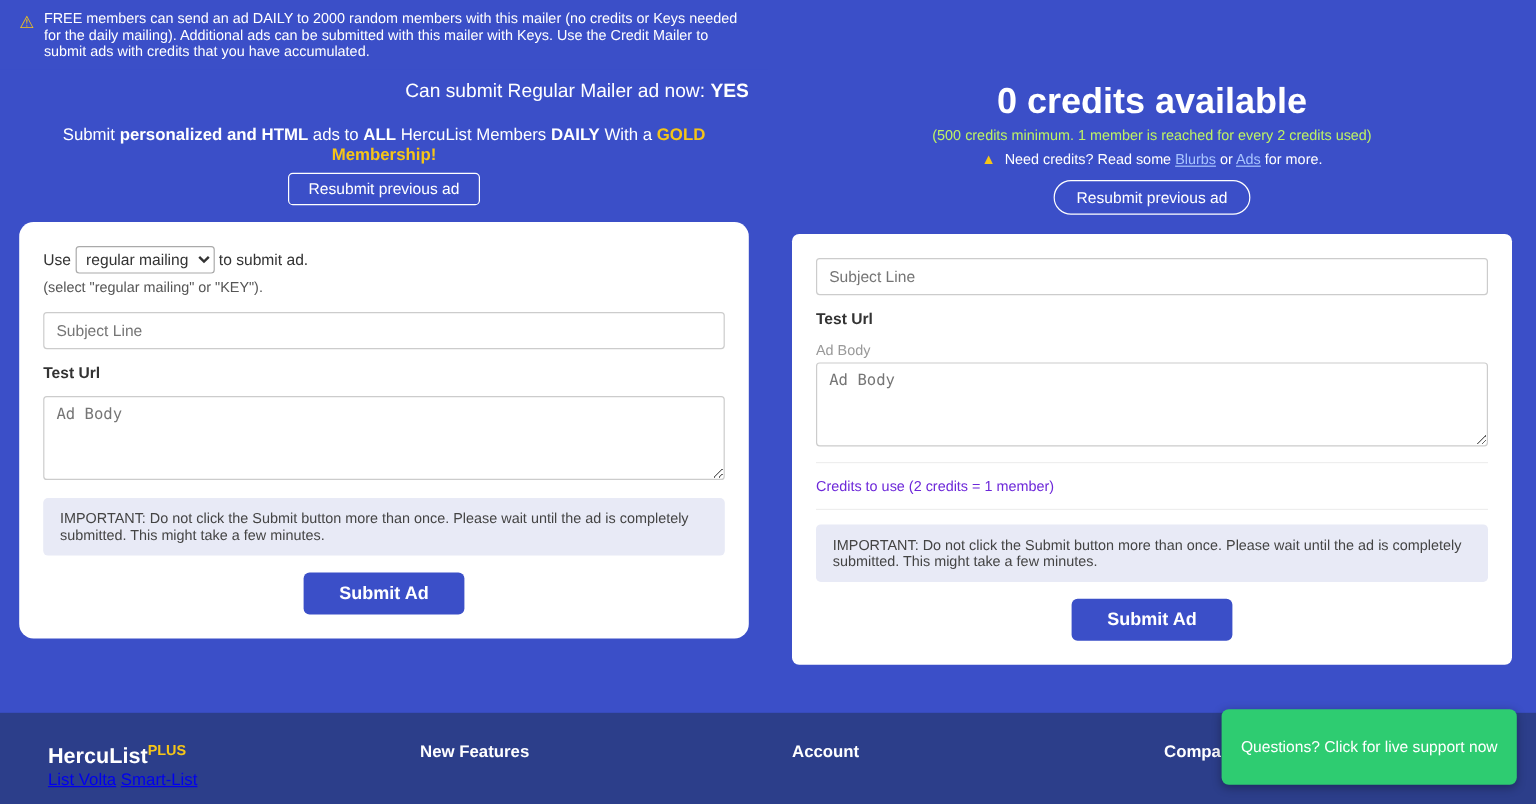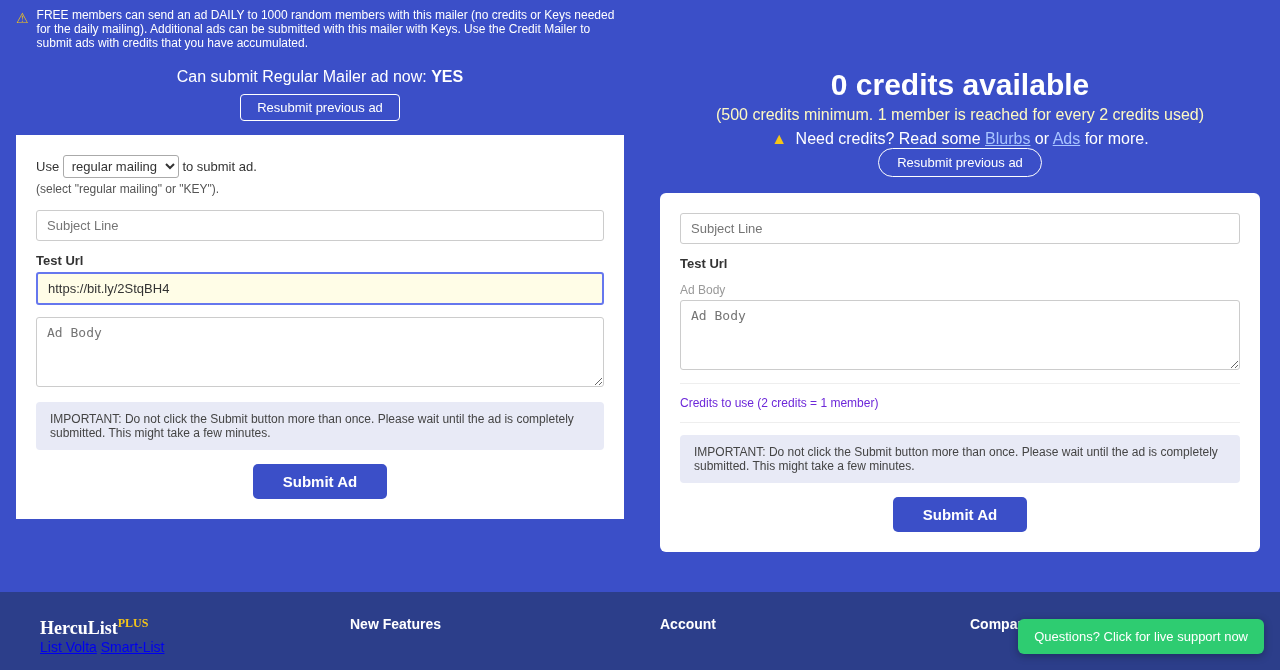--- a/index.html
+++ b/index.html
@@ -37,24 +37,24 @@
     }
 
     
     .left-col {
       width: 640px;
       padding: 10px 16px 20px 16px;
       flex-shrink: 0;
     }
 
     .can-submit-banner {
-      text-align: center;
+      text-align: right;
       font-size: 16px;
       font-weight: normal;
-      margin-bottom: 8px;
+      margin-bottom: 18px;
       color: #fff;
     }
 
     .personalized-banner {
       text-align: center;
       font-size: 14px;
       margin-bottom: 8px;
       color: #fff;
     }
     .personalized-banner b { font-weight: bold; }
@@ -70,21 +70,21 @@
       color: #fff;
       padding: 5px 16px;
       border-radius: 4px;
       cursor: pointer;
       font-size: 13px;
     }
 
     
     .form-card {
       background: #fff;
-      border-radius: 0;
+      border-radius: 12px;
       padding: 20px;
       color: #333;
     }
 
     .form-card .use-line {
       font-size: 13px;
       margin-bottom: 4px;
       color: #333;
     }
     .form-card .use-line select {
@@ -172,27 +172,28 @@
       text-align: center;
       margin-bottom: 16px;
     }
     .credits-count {
       font-size: 30px;
       font-weight: bold;
       color: #fff;
       margin-bottom: 4px;
     }
     .credits-note {
-      font-size: 16px;
-      color: #fef9c3;
+      font-size: 12px;
+      color: #bef264;
       margin-bottom: 6px;
     }
     .need-credits {
-      font-size: 16px;
-      color: #fff;
+      font-size: 12px;
+      color: #fff;
+      margin-bottom: 10px;
     }
     .need-credits a {
       color: #a8c4ff;
       text-decoration: underline;
     }
     .warning-triangle {
       color: #f5c518;
       margin-right: 4px;
     }
     .resubmit-right-btn {
@@ -285,21 +286,20 @@
       align-items: flex-start;
       margin-top: 20px;
     }
     .footer-brand {
       flex: 1;
     }
     .footer-brand .brand-name {
       font-size: 18px;
       font-weight: bold;
       color: #fff;
-      font-family: Liberation Serif, serif;
     }
     .footer-brand .brand-plus {
       color: #f5c518;
       font-size: 12px;
       vertical-align: super;
     }
     .footer-col {
       flex: 1;
     }
     .footer-col-title {
@@ -309,43 +309,53 @@
       margin-bottom: 10px;
     }
 
     
     .live-support {
       position: fixed;
       bottom: 16px;
       right: 16px;
       background: #2ecc71;
       color: #fff;
-      padding: 10px 16px;
+      padding: 24px 16px;
       border-radius: 6px;
       font-size: 13px;
       cursor: pointer;
       box-shadow: 0 2px 8px rgba(0,0,0,0.3);
     }
   </style>
 </head>
 <body>
 
 <div class="top-bar">
   <span class="warning-icon">⚠</span>
-  <span>FREE members can send an ad DAILY to 1000 random members with this mailer (no credits or Keys needed for the daily mailing). Additional ads can be submitted with this mailer with Keys. Use the Credit Mailer to submit ads with credits that you have accumulated.</span>
+  <span>FREE members can send an ad DAILY to 2000 random members with this mailer (no credits or Keys needed for the daily mailing). Additional ads can be submitted with this mailer with Keys. Use the Credit Mailer to submit ads with credits that you have accumulated.</span>
 </div>
 
 <div class="main-wrapper">
 
   <div class="left-col">
     <div class="can-submit-banner">
       <span>Can submit Regular Mailer ad now:</span>
       <strong>YES</strong>
     </div>
 
+    <div class="personalized-banner">
+      <span>Submit</span>
+      <b>personalized and HTML</b>
+      <span>ads to</span>
+      <b>ALL</b>
+      <span>HercuList Members</span>
+      <b>DAILY</b>
+      <span>With a</span>
+      <span class="gold-text">GOLD Membership!</span>
+    </div>
 
     <div class="resubmit-btn-center">
       <button class="resubmit-btn">Resubmit previous ad</button>
     </div>
 
     <div class="form-card">
       <div class="use-line">
         <span>Use</span>
         <select>
           <option>regular mailing</option>
@@ -354,21 +364,20 @@
         <span>to submit ad.</span>
       </div>
       <div class="select-hint">(select "regular mailing" or "KEY").</div>
 
       <div class="subject-line-input">
         <input type="text" class="" placeholder="Subject Line" style="">
       </div>
 
       <div class="test-url-section">
         <div class="test-url-label">Test Url</div>
-        <input type="text" class="test-url-input" placeholder="http:// (include your URL in the ad body as well)" value="https://bit.ly/2StqBH4" style="">
       </div>
 
       <div class="ad-body-section">
         <div class="ad-body-label"></div>
         <textarea class="ad-body-textarea" placeholder="Ad Body" style=""></textarea>
       </div>
 
       <div class="important-notice">IMPORTANT: Do not click the Submit button more than once. Please wait until the ad is completely submitted. This might take a few minutes.</div>
 
       <div class="submit-btn-center">

